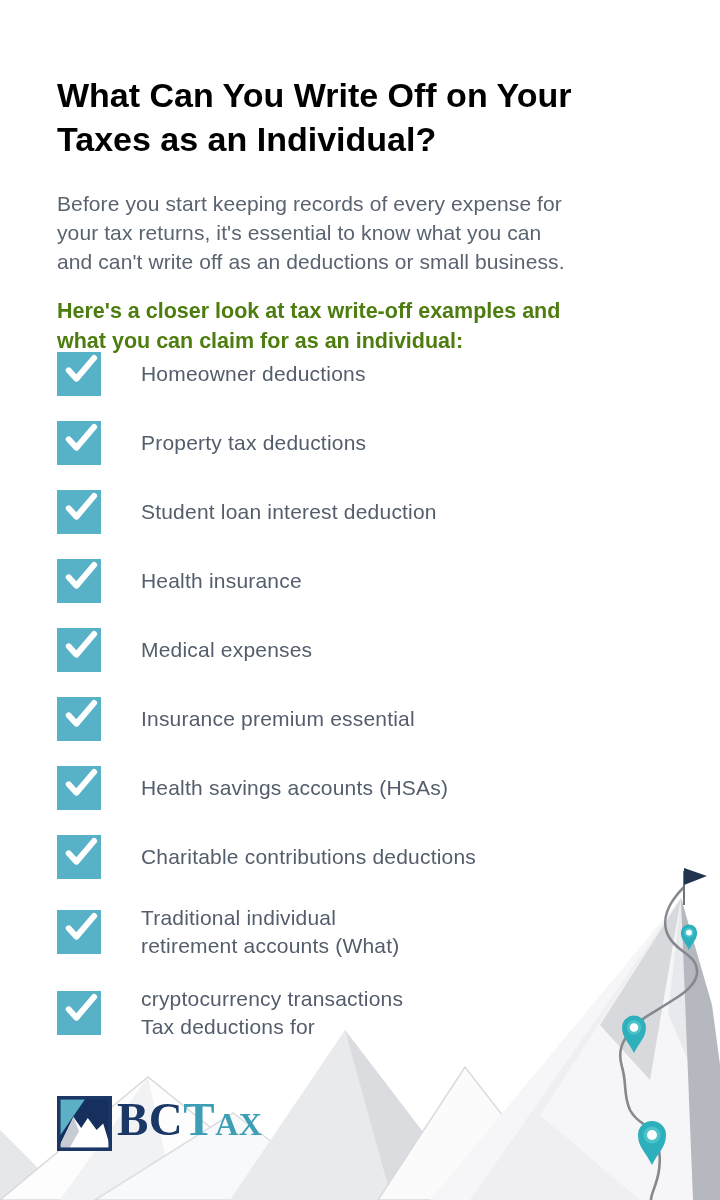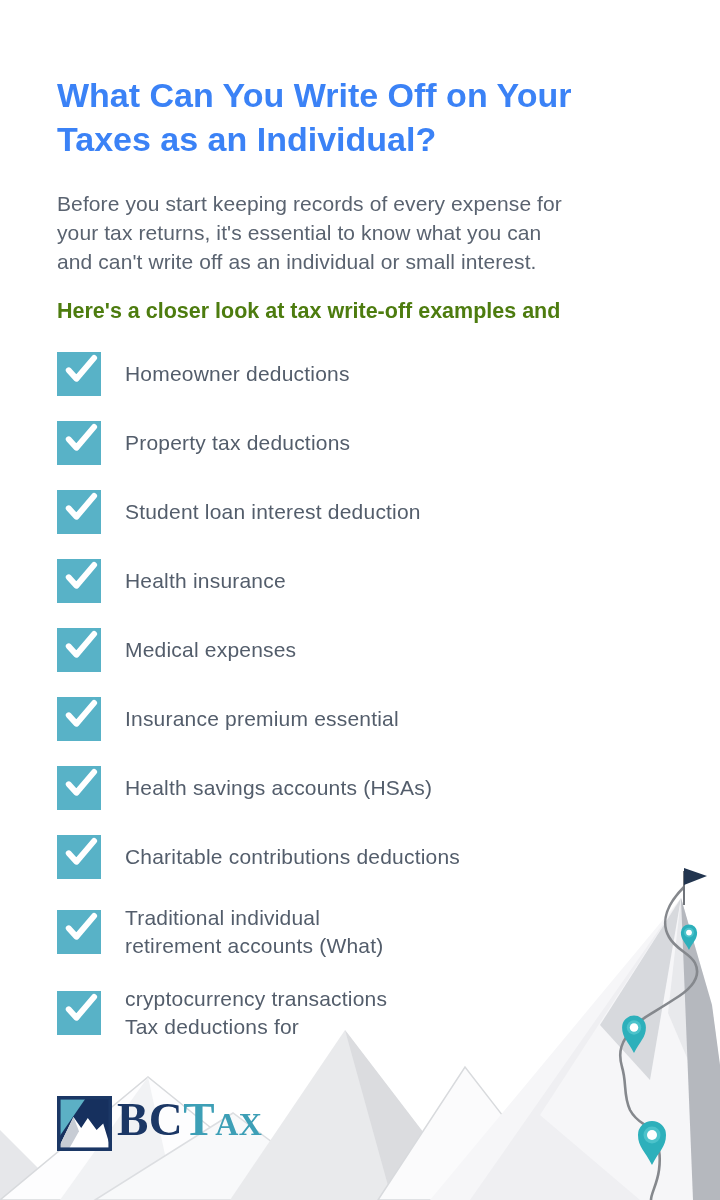--- a/index.html
+++ b/index.html
@@ -6,21 +6,21 @@
   .page{
     position:relative;
     width:720px;height:1200px;
     background:#ffffff;
     overflow:hidden;
     font-family:"Liberation Sans", sans-serif;
   }
   
   .title{
     position:absolute;left:57px;top:50px;width:640px;
-    font-size:34px;font-weight:700;color:#3b82f6;
+    font-size:34px;font-weight:700;color:#000000;
     line-height:44px;letter-spacing:0;
   }
   .title span,.intro span,.subheading span{display:block;}
   .intro{
     position:absolute;left:57px;top:168px;width:600px;
     font-size:21px;color:#5a6370;line-height:29px;letter-spacing:0.1px;
   }
   .subheading{
     position:absolute;left:57px;top:274px;width:600px;
     font-size:21.5px;font-weight:700;color:#4d7c0f;line-height:30px;
@@ -30,21 +30,21 @@
     position:absolute;left:57px;top:352px;z-index:1;
     display:flex;flex-direction:column;row-gap:25px;
   }
   .check-row{display:flex;align-items:center;column-gap:24px;}
   .checkbox{
     position:relative;flex:0 0 44px;width:44px;height:44px;
     background:#58b2c7;
   }
   .checkbox svg{position:absolute;left:4px;top:-1px;width:37px;height:37px;overflow:visible;}
   .item-text{
-    font-size:21px;color:#535d6b;line-height:28px;letter-spacing:0.2px;
+    font-size:21px;color:#535d6b;line-height:28px;letter-spacing:0.2px;margin-left:16px;
   }
   .item-text span{display:block;}
   
   .logo{position:absolute;left:57px;top:1096px;z-index:2;display:flex;align-items:flex-start;}
   .logo-icon{display:block;width:55px;height:55px;}
   .logo-icon svg{display:block;width:55px;height:55px;}
   .logo-wordmark{margin-left:5px;}
   .logo-text{
     display:block;font-family:"Liberation Serif", serif;
     font-size:47px;line-height:46px;font-weight:700;letter-spacing:0.5px;
@@ -66,25 +66,26 @@
 <div class="page">
 
   <h1 class="title">
     <span>What Can You Write Off on Your</span>
     <span>Taxes as an Individual?</span>
   </h1>
 
   <p class="intro">
     <span>Before you start keeping records of every expense for</span>
     <span>your tax returns, it's essential to know what you can</span>
-    <span>and can't write off as an individual or small interest.</span>
+    <span>and can't write off as an deductions or small business.</span>
   </p>
 
   <p class="subheading">
     <span>Here's a closer look at tax write-off examples and</span>
+    <span>what you can claim for as an individual:</span>
   </p>
 
   <div class="checklist">
 
     <div class="check-row">
       <span class="checkbox">
           <svg viewBox="0 0 24 24">
             <path d="M5 12.5 L10 18 L21.5 4.5" fill="none" stroke="#ffffff" stroke-width="3.8" stroke-linecap="round" stroke-linejoin="round"></path>
           </svg>
         </span>

